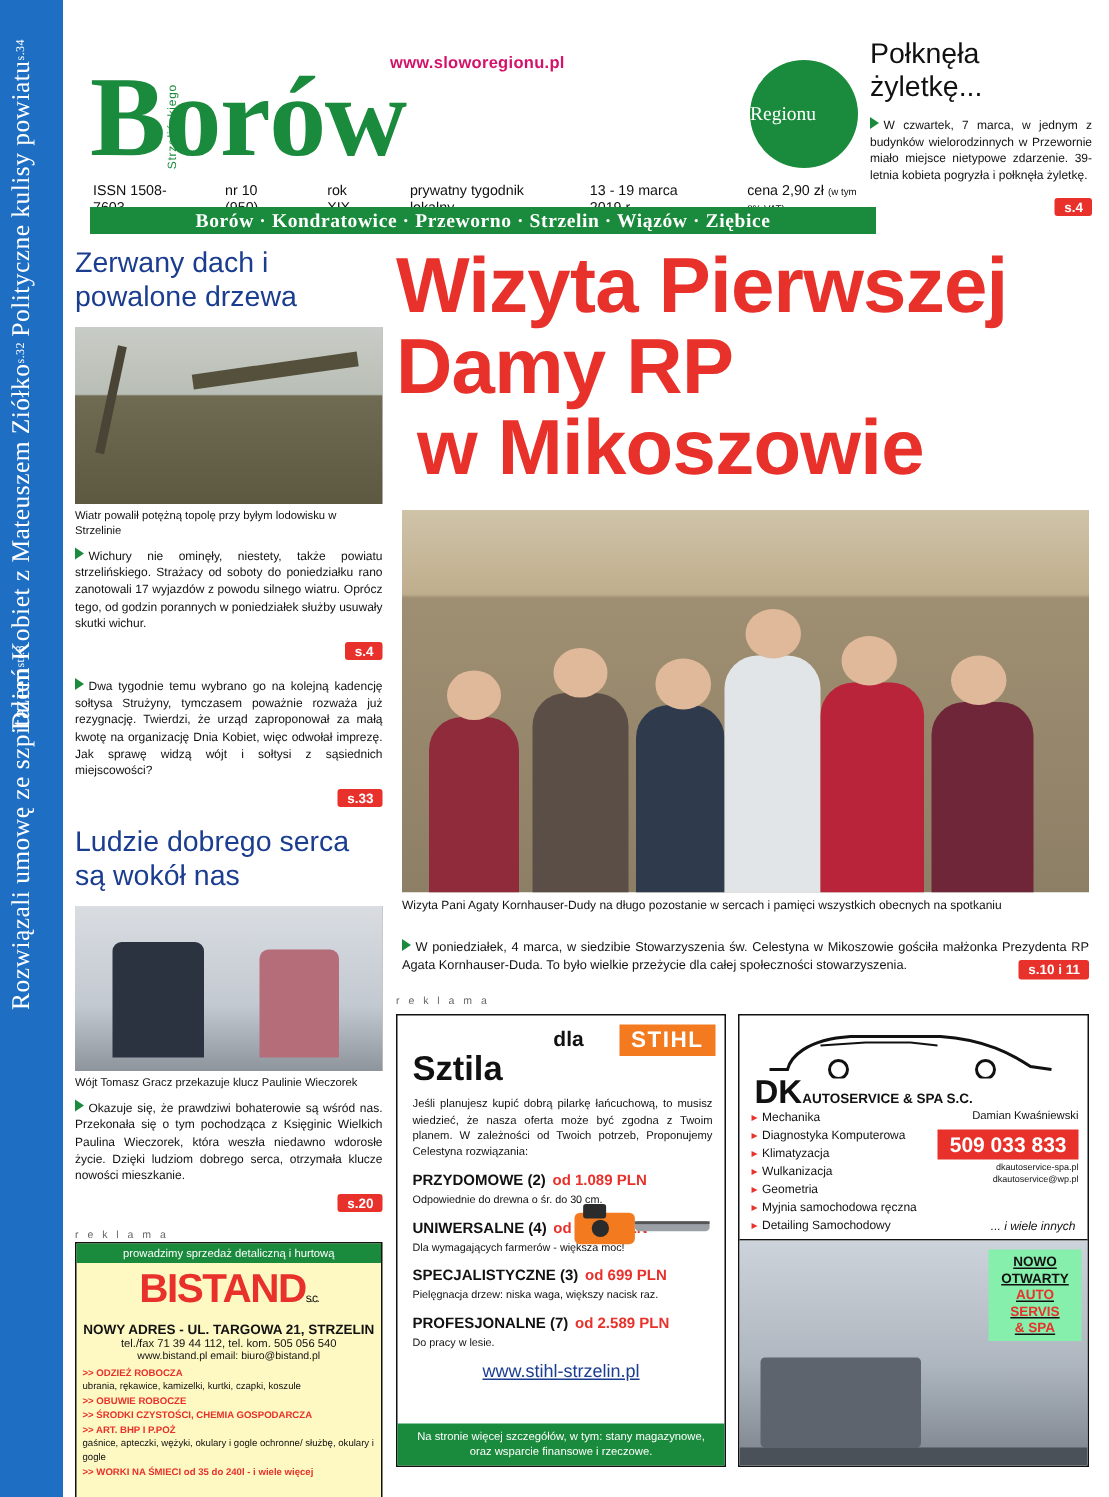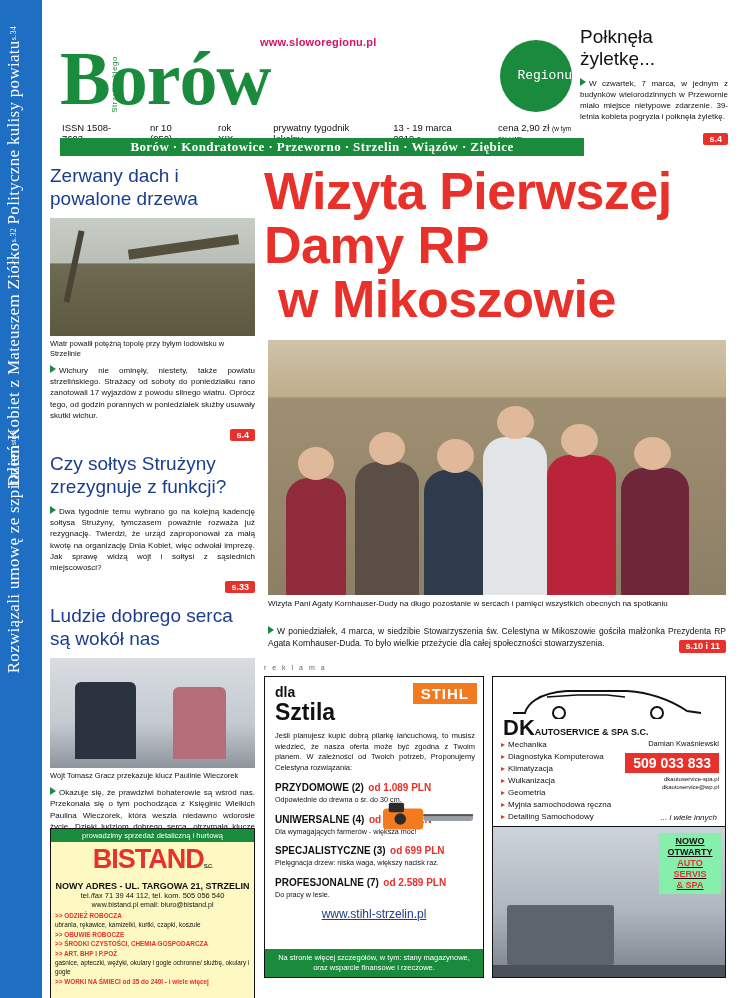--- a/index.html
+++ b/index.html
@@ -56,22 +56,22 @@
   .logo-vertical {
     position: absolute; left: 50px; top: 16px;
     writing-mode: vertical-rl; transform: rotate(180deg);
     font-size: 8px; color: #1a8a3c; font-family: "Liberation Sans", sans-serif;
     letter-spacing: 0.5px;
   }
   .logo-badge {
     position: absolute; left: 458px; top: 40px;
     width: 72px; height: 72px; border-radius: 50%;
     background: #1a8a3c; color: #fff;
-    font-family: Liberation Mono, monospace;
-    font-size: 13px; text-align: right; line-height: 72px;
+    font-family: Liberation Serif, serif;
+    font-size: 13px; text-align: left; line-height: 72px;
   }
   .issn-line {
     position: absolute; left: 20px; top: 122px; width: 520px;
     font-family: "Liberation Sans", sans-serif;
     font-size: 9.5px; color: #111;
     display: flex; gap: 29px; align-items: baseline;
   }
   .issn-line .price { margin-left: auto; }
   .issn-line .vat { font-size: 6.5px; }
   .towns-bar {
@@ -409,21 +409,20 @@
   <div class="lcol">
 
     <h3>Zerwany dach i powalone drzewa</h3>
     <div class="photo">
         <div class="ph-trees"></div>
       </div>
     <div class="cap">Wiatr powalił potężną topolę przy byłym lodowisku w Strzelinie</div>
     <div class="body-txt"><span class="arrow-g"></span><span>Wichury nie ominęły, niestety, także powiatu strzelińskiego. Strażacy od soboty do poniedziałku rano zanotowali 17 wyjazdów z powodu silnego wiatru. Oprócz tego, od godzin porannych w poniedziałek służby usuwały skutki wichur.</span></div>
     <div class="tagrow"><span class="pagetag">s.4</span></div>
 
-    <h3>Czy sołtys Strużyny zrezygnuje z funkcji?</h3>
     <div class="body-txt"><span class="arrow-g"></span><span>Dwa tygodnie temu wybrano go na kolejną kadencję sołtysa Strużyny, tymczasem poważnie rozważa już rezygnację. Twierdzi, że urząd zaproponował za małą kwotę na organizację Dnia Kobiet, więc odwołał imprezę. Jak sprawę widzą wójt i sołtysi z sąsiednich miejscowości?</span></div>
     <div class="tagrow"><span class="pagetag">s.33</span></div>
 
     <h3>Ludzie dobrego serca są wokół nas</h3>
     <div class="photo">
         <div class="ph-hand"></div>
       </div>
     <div class="cap">Wójt Tomasz Gracz przekazuje klucz Paulinie Wieczorek</div>
     <div class="body-txt"><span class="arrow-g"></span><span>Okazuje się, że prawdziwi bohaterowie są wśród nas. Przekonała się o tym pochodząca z Księginic Wielkich Paulina Wieczorek, która weszła niedawno wdorosłe życie. Dzięki ludziom dobrego serca, otrzymała klucze nowości mieszkanie.</span></div>
     <div class="tagrow"><span class="pagetag">s.20</span></div>
@@ -478,21 +477,21 @@
       <div style="color:#e8312a;font-weight:bold;">&gt;&gt; ŚRODKI CZYSTOŚCI, CHEMIA GOSPODARCZA</div>
       <div style="color:#e8312a;font-weight:bold;">&gt;&gt; ART. BHP I P.POŻ</div>
       <div>gaśnice, apteczki, wężyki, okulary i gogle ochronne/ służbę, okulary i gogle</div>
       <div style="color:#e8312a;font-weight:bold;">&gt;&gt; WORKI NA ŚMIECI od 35 do 240l - i wiele więcej</div>
     </div>
   </div>
 
   <div class="ad-stihl">
     <div class="stihl-brand">STIHL</div>
     <div class="stihl-title">
-      <div style="font-size:14px;line-height:15px;">dla</div>
+      <div style="font-size:14px;line-height:15px;text-align:center;">dla</div>
       <div>Sztila</div>
     </div>
     <div class="stihl-body">Jeśli planujesz kupić dobrą pilarkę łańcuchową, to musisz wiedzieć, że nasza oferta może być zgodna z Twoim planem. W zależności od Twoich potrzeb, Proponujemy Celestyna rozwiązania:</div>
 
     <svg class="saw" viewBox="0 0 100 48">
       <rect x="2" y="14" width="42" height="22" rx="4" fill="#f47a20"></rect>
       <rect x="8" y="8" width="16" height="10" rx="2" fill="#2b2b2b"></rect>
       <rect x="44" y="20" width="52" height="7" rx="3" fill="#9aa0a6"></rect>
       <rect x="44" y="20" width="52" height="2" fill="#555"></rect>
       <circle cx="20" cy="25" r="6" fill="#2b2b2b"></circle>

